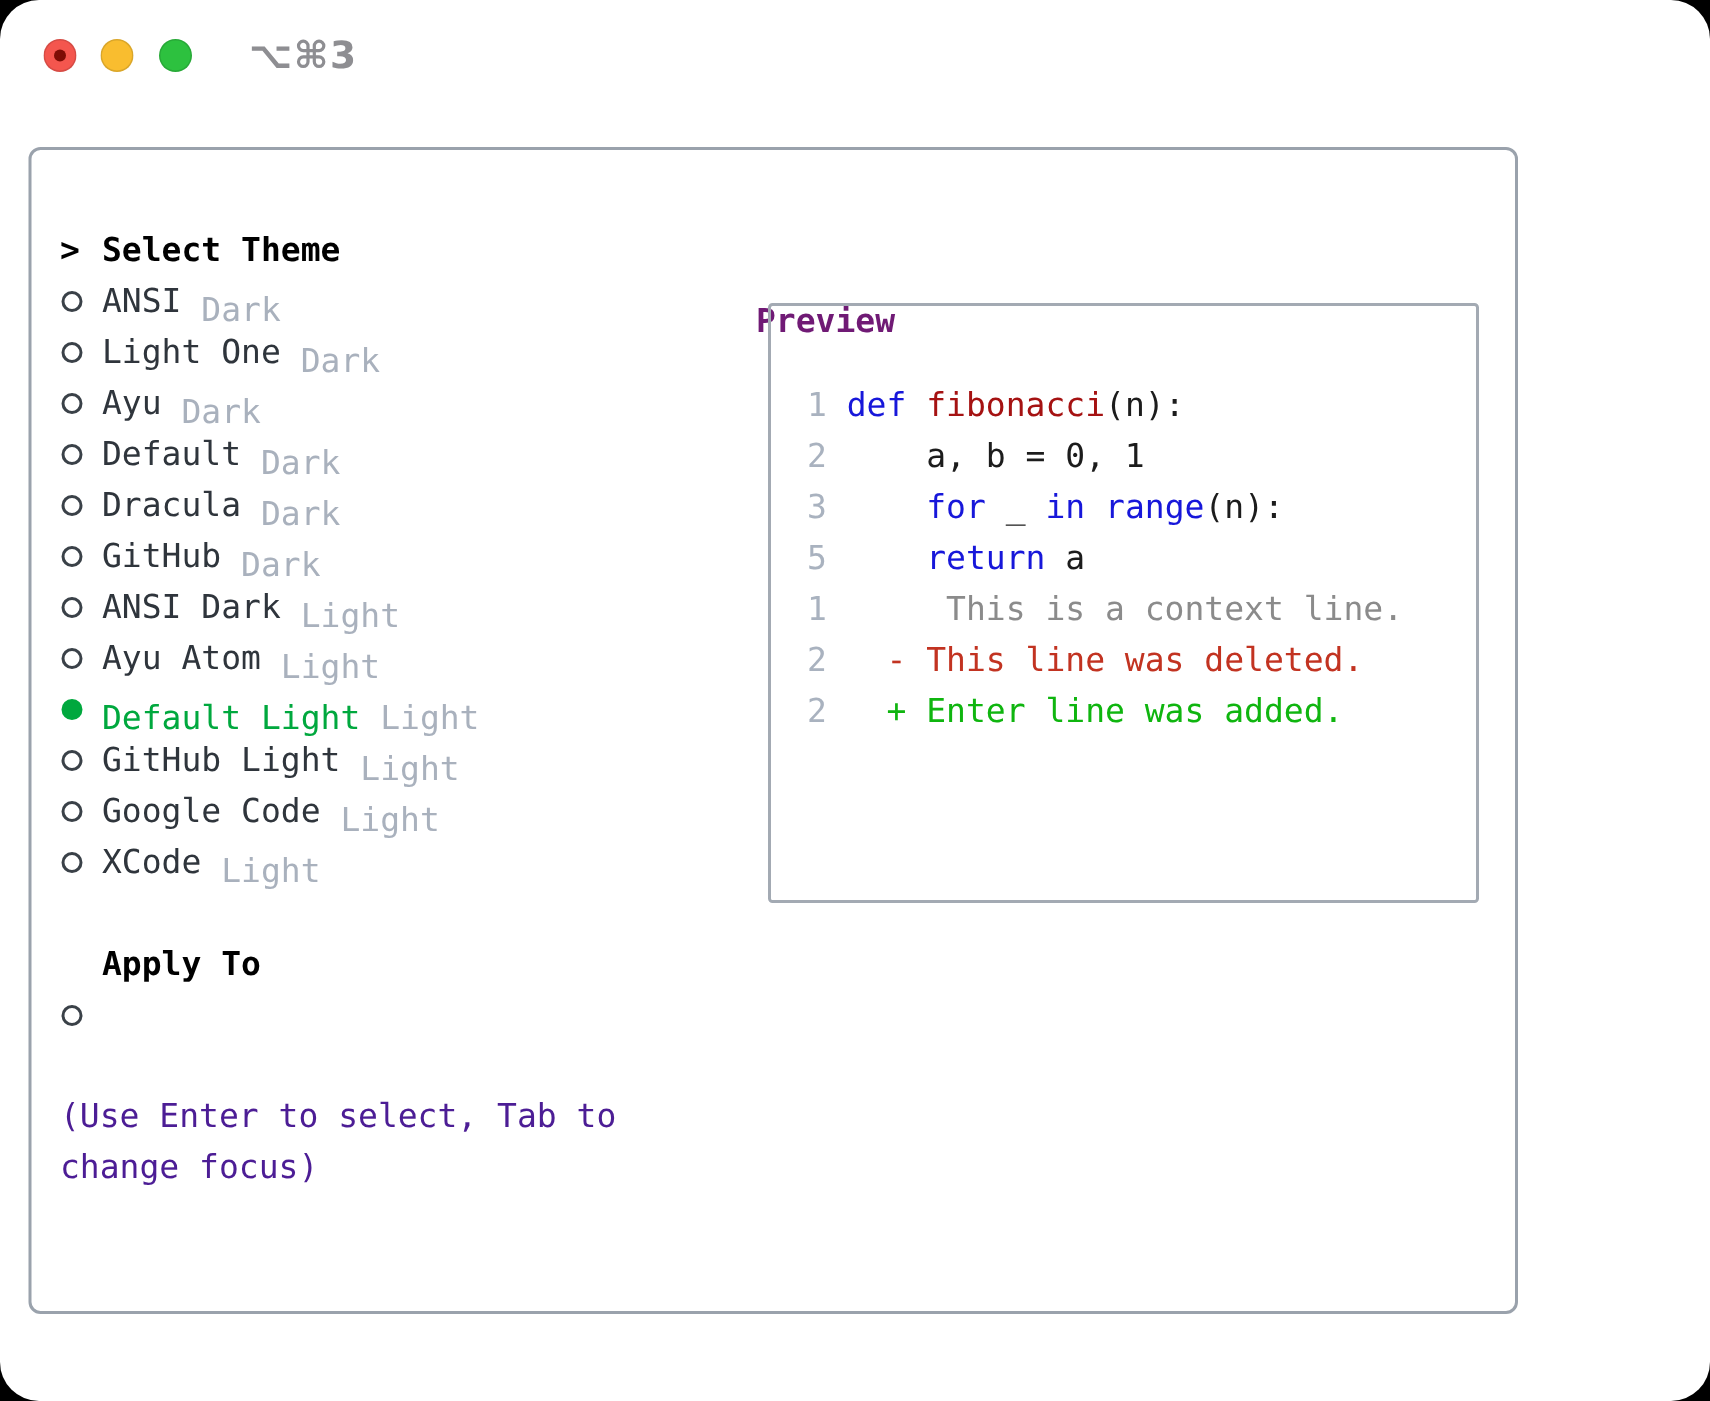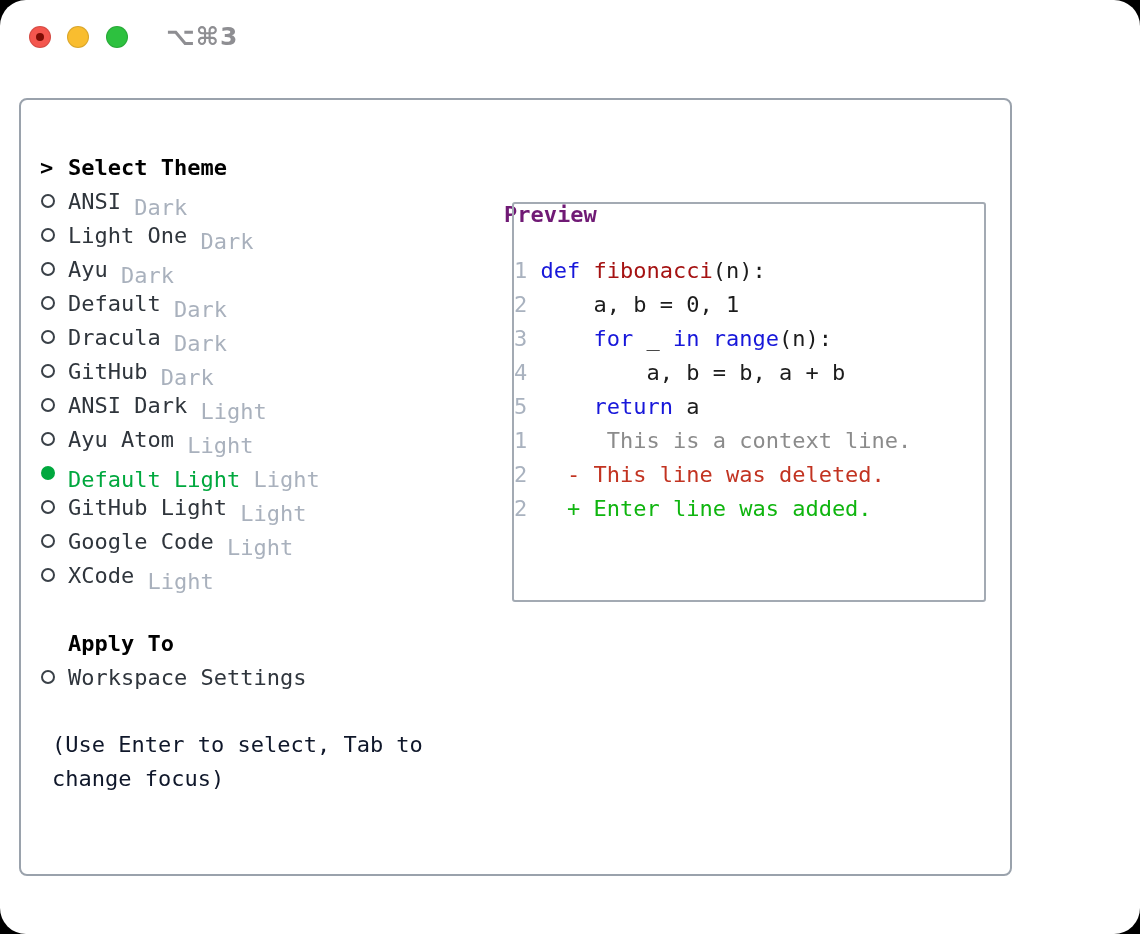--- a/index.html
+++ b/index.html
@@ -97,46 +97,45 @@
   .bullet.sel {
     border-color: var(--green);
     background: var(--green);
   }
   .section-title { font-weight: 700; color: #000; }
   .apply-title   { font-weight: 600; color: #000; }
   .variant { color: #a9b1bd; margin-top: 12px; }
   .green-text { color: var(--green); margin-top: 12px; }
   .spacer { height: 34px; }
   .help {
-    color: #0f172a;
+    color: #4c1d95;
     line-height: 34px;
     font-size: 22px;
     white-space: pre;
-    margin-left: 12px;
   }
   
   .preview-title {
     position: absolute;
     left: 483px; top: 51px;
     height: 34px;
     display: flex;
     align-items: center;
     font-size: 22px;
     font-weight: 700;
     color: #701a75;
     margin-top: 46px;
   }
   .preview-box {
     position: absolute;
     left: 491px; top: 102px;
     width: 474px; height: 400px;
     box-sizing: border-box;
     border: 2px solid #a3aab3;
     border-radius: 3px;
-    padding: 50px 0 0 0;
+    padding: 50px 0 0 24px;
     overflow: hidden;
   }
   .cline {
     height: 34px;
     line-height: 34px;
     font-size: 22px;
     white-space: pre;
     color: #1c1c1c;
   }
   .ln {
@@ -187,36 +186,35 @@
         </div>
 
       <div class="spacer"></div>
 
       <div class="row">
         <span class="slot"></span>
         <span class="apply-title">Apply To</span>
       </div>
 
       <div>
-          <div class="row"><span class="slot"><span class="bullet"></span></span><span>Workspace Settings</span></div>
+          <div class="row"><span class="slot"><span class="bullet"></span></span></div>
         </div>
 
       <div class="spacer"></div>
 
       <div class="help"><div>(Use Enter to select, Tab to</div><div>change focus)</div></div>
     </div>
 
     <div class="preview-title">Preview</div>
 
     <div class="preview-box">
       <div>
           <div class="cline"><span class="ln">1</span><span class="kw">def</span><span> </span><span class="fn">fibonacci</span><span>(n):</span></div>
           <div class="cline"><span class="ln">2</span><span>    a, b = 0, 1</span></div>
           <div class="cline"><span class="ln">3</span><span>    </span><span class="kw">for</span><span> _ </span><span class="kw">in</span><span> </span><span class="kw">range</span><span>(n):</span></div>
-          <div class="cline"><span class="ln">4</span><span>        a, b = b, a + b</span></div>
           <div class="cline"><span class="ln">5</span><span>    </span><span class="kw">return</span><span> a</span></div>
         </div>
       <div class="diff-block">
           <div class="cline"><span class="ln">1</span><span class="ctx">     This is a context line.</span></div>
           <div class="cline"><span class="ln">2</span><span class="del">  - This line was deleted.</span></div>
           <div class="cline"><span class="ln">2</span><span class="add">  + Enter line was added.</span></div>
         </div>
     </div>
 
   </div>

